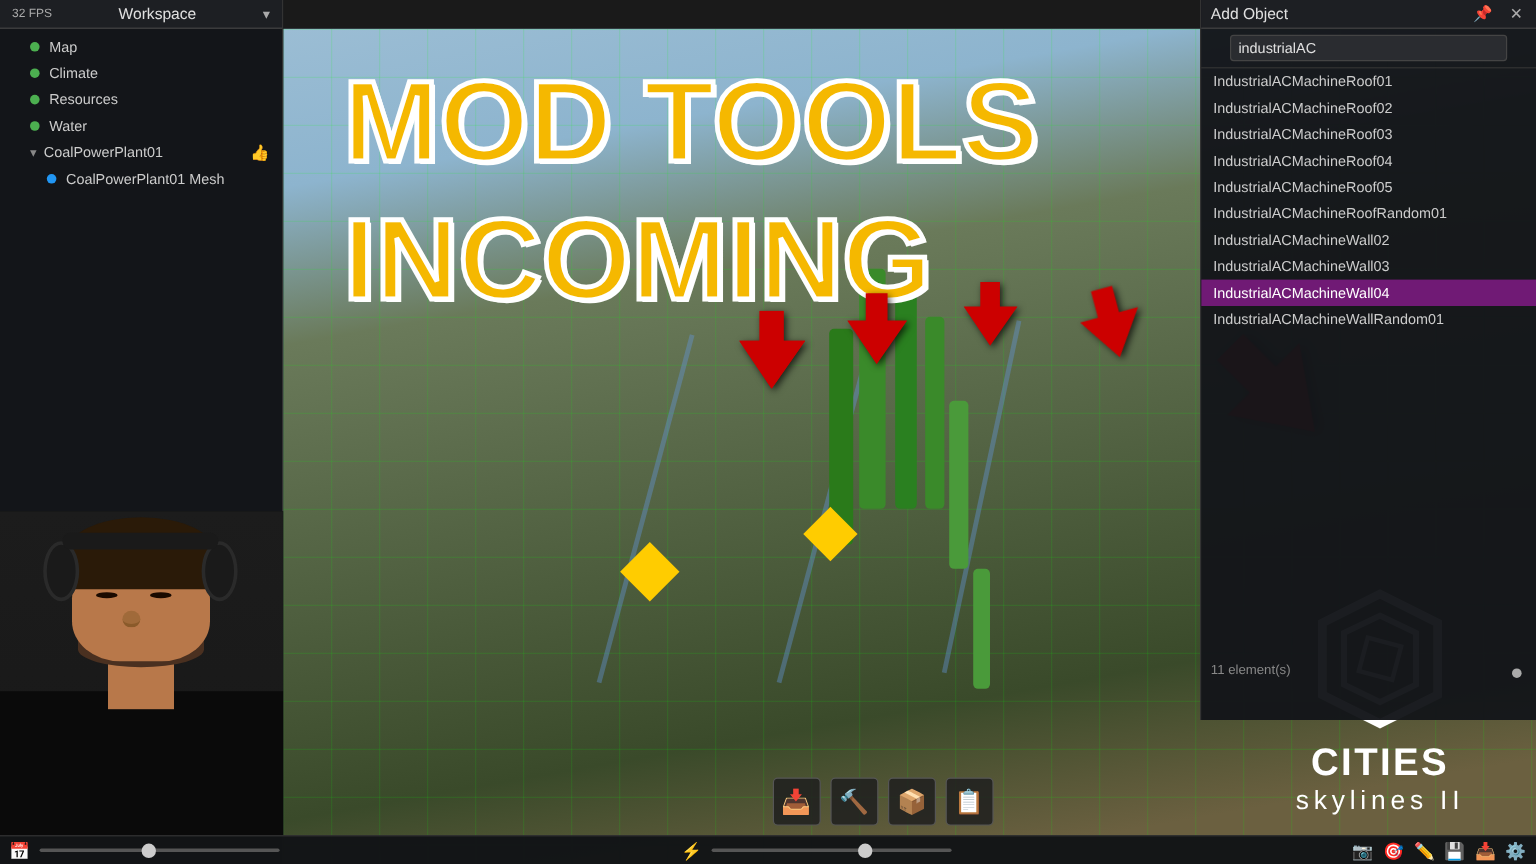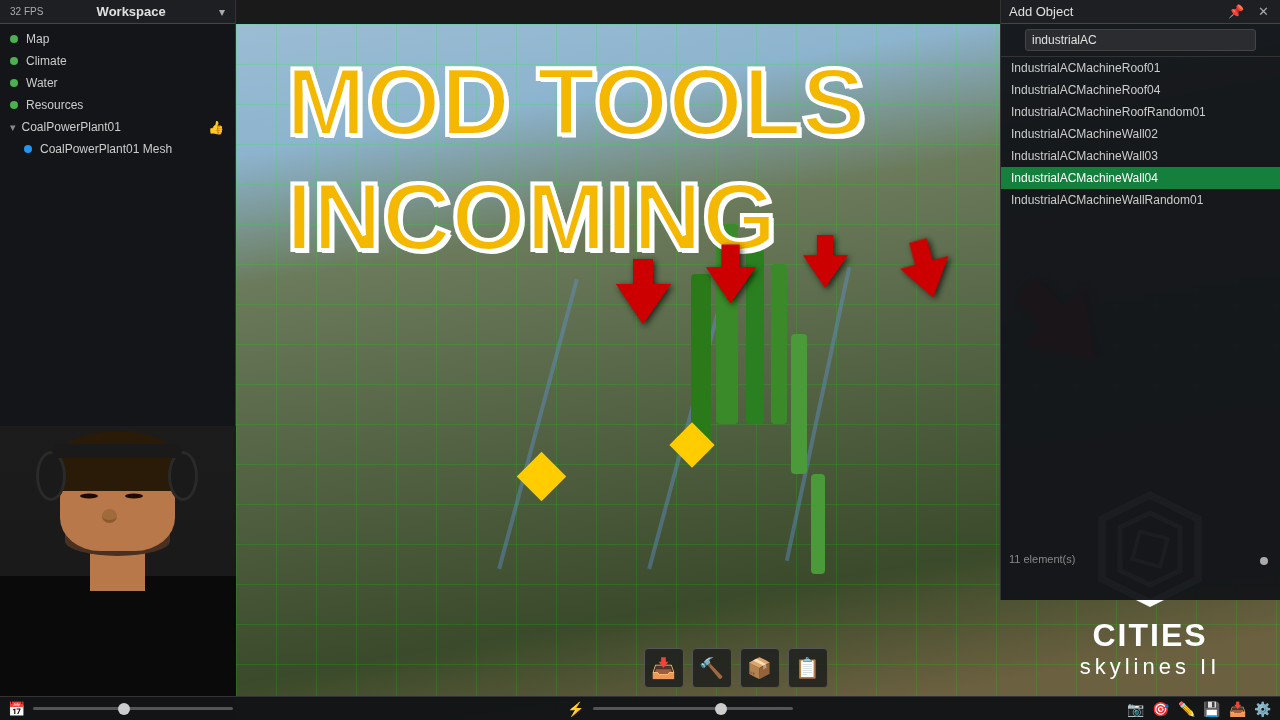--- a/index.html
+++ b/index.html
@@ -136,31 +136,32 @@
     }
 
     .fps-badge {
       font-size: 10px;
       color: #aaa;
     }
 
     .workspace-title {
       font-size: 13px;
       color: #e0e0e0;
-      font-weight: 700;
+      font-weight: 400;
     }
 
     .chevron-down {
       color: #aaa;
       font-size: 12px;
       cursor: pointer;
     }
 
     .panel-tree {
       padding: 4px 0;
+      margin-left: 15px;
     }
 
     .tree-item {
       display: flex;
       align-items: center;
       padding: 3px 10px;
       font-size: 12px;
       color: #ccc;
       cursor: pointer;
       height: 22px;
@@ -258,21 +259,21 @@
       padding: 4px 10px;
       font-size: 12px;
       color: #ccc;
       cursor: pointer;
       height: 22px;
       display: flex;
       align-items: center;
     }
 
     .object-item.selected {
-      background: #15803d;
+      background: #701a75;
       color: #fff;
     }
 
     .elements-count {
       position: absolute;
       bottom: 35px;
       left: 8px;
       font-size: 11px;
       color: #888;
     }
@@ -390,26 +391,26 @@
       <span>Map</span>
     </div>
 
     <div class="tree-item">
       <span class="tree-dot green"></span>
       <span>Climate</span>
     </div>
 
     <div class="tree-item">
       <span class="tree-dot green"></span>
-      <span>Water</span>
+      <span>Resources</span>
     </div>
 
     <div class="tree-item">
       <span class="tree-dot green"></span>
-      <span>Resources</span>
+      <span>Water</span>
     </div>
 
     <div class="tree-item">
       <span class="tree-expand">▾</span>
       <span>CoalPowerPlant01</span>
       <span class="tree-icon-thumb">👍</span>
     </div>
 
     <div class="tree-item indent1">
       <span class="tree-dot blue"></span>
@@ -455,21 +456,30 @@
     </div>
   </div>
   <div class="search-row">
     <input class="search-input" type="text" value="industrialAC" placeholder="Search..." style="">
   </div>
   <div class="object-list" style="max-height:580px;overflow-y:auto;">
     <div class="object-item">
         <span>IndustrialACMachineRoof01</span>
       </div>
     <div class="object-item">
+        <span>IndustrialACMachineRoof02</span>
+      </div>
+    <div class="object-item">
+        <span>IndustrialACMachineRoof03</span>
+      </div>
+    <div class="object-item">
         <span>IndustrialACMachineRoof04</span>
+      </div>
+    <div class="object-item">
+        <span>IndustrialACMachineRoof05</span>
       </div>
     <div class="object-item">
         <span>IndustrialACMachineRoofRandom01</span>
       </div>
     <div class="object-item">
         <span>IndustrialACMachineWall02</span>
       </div>
     <div class="object-item">
         <span>IndustrialACMachineWall03</span>
       </div>

